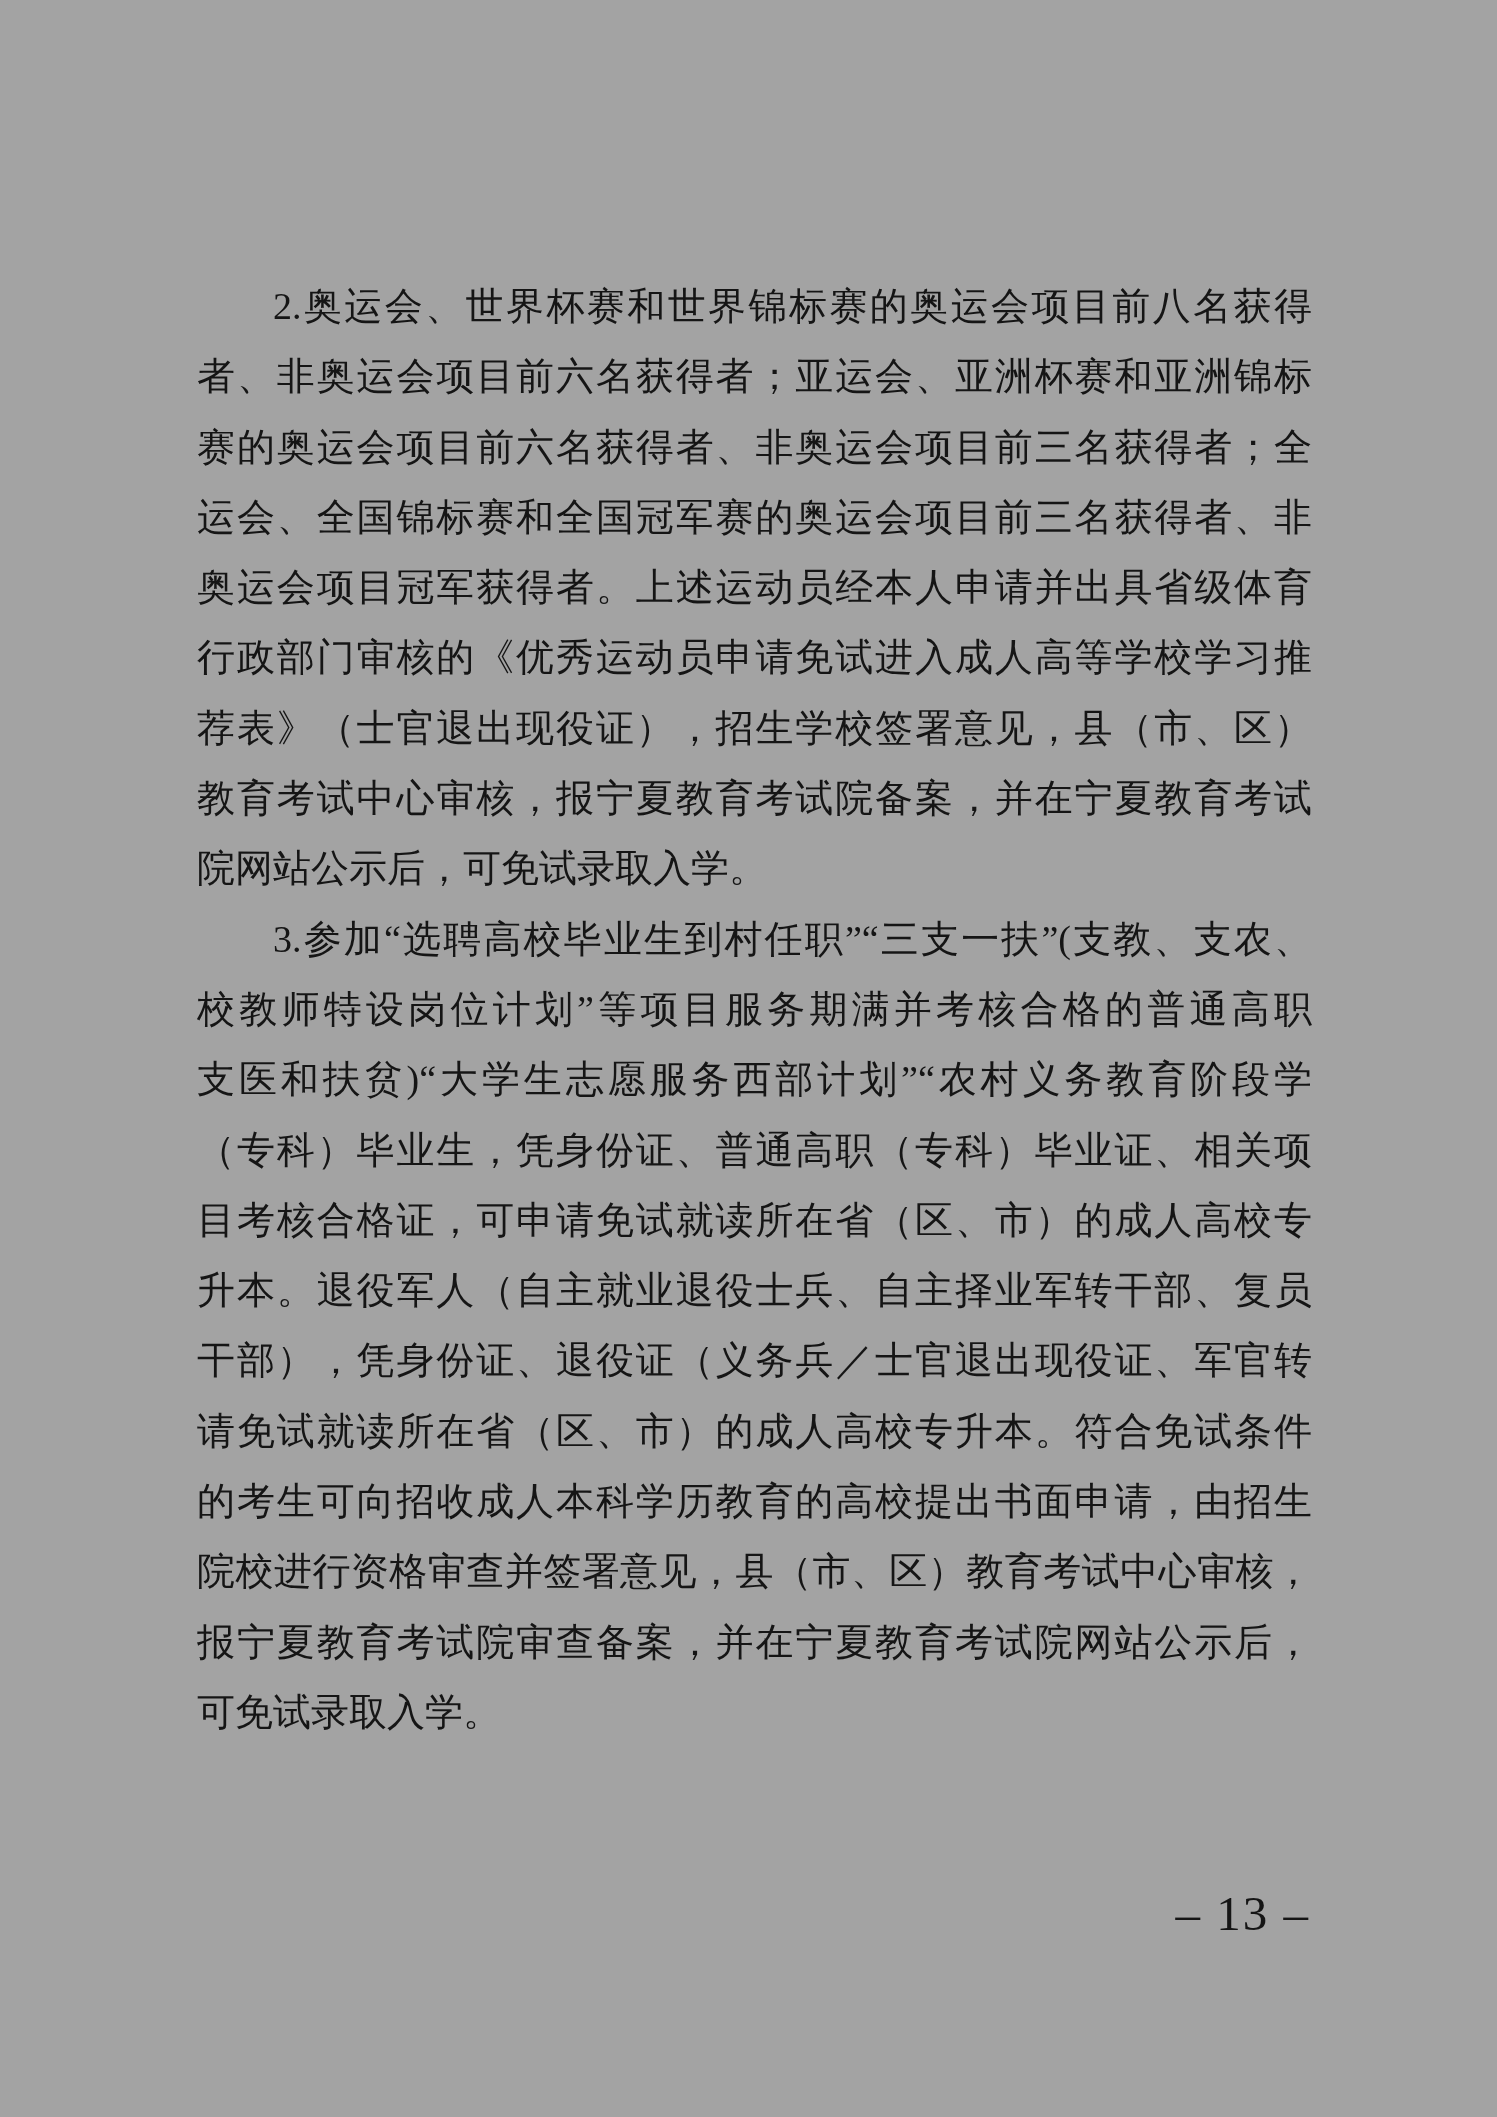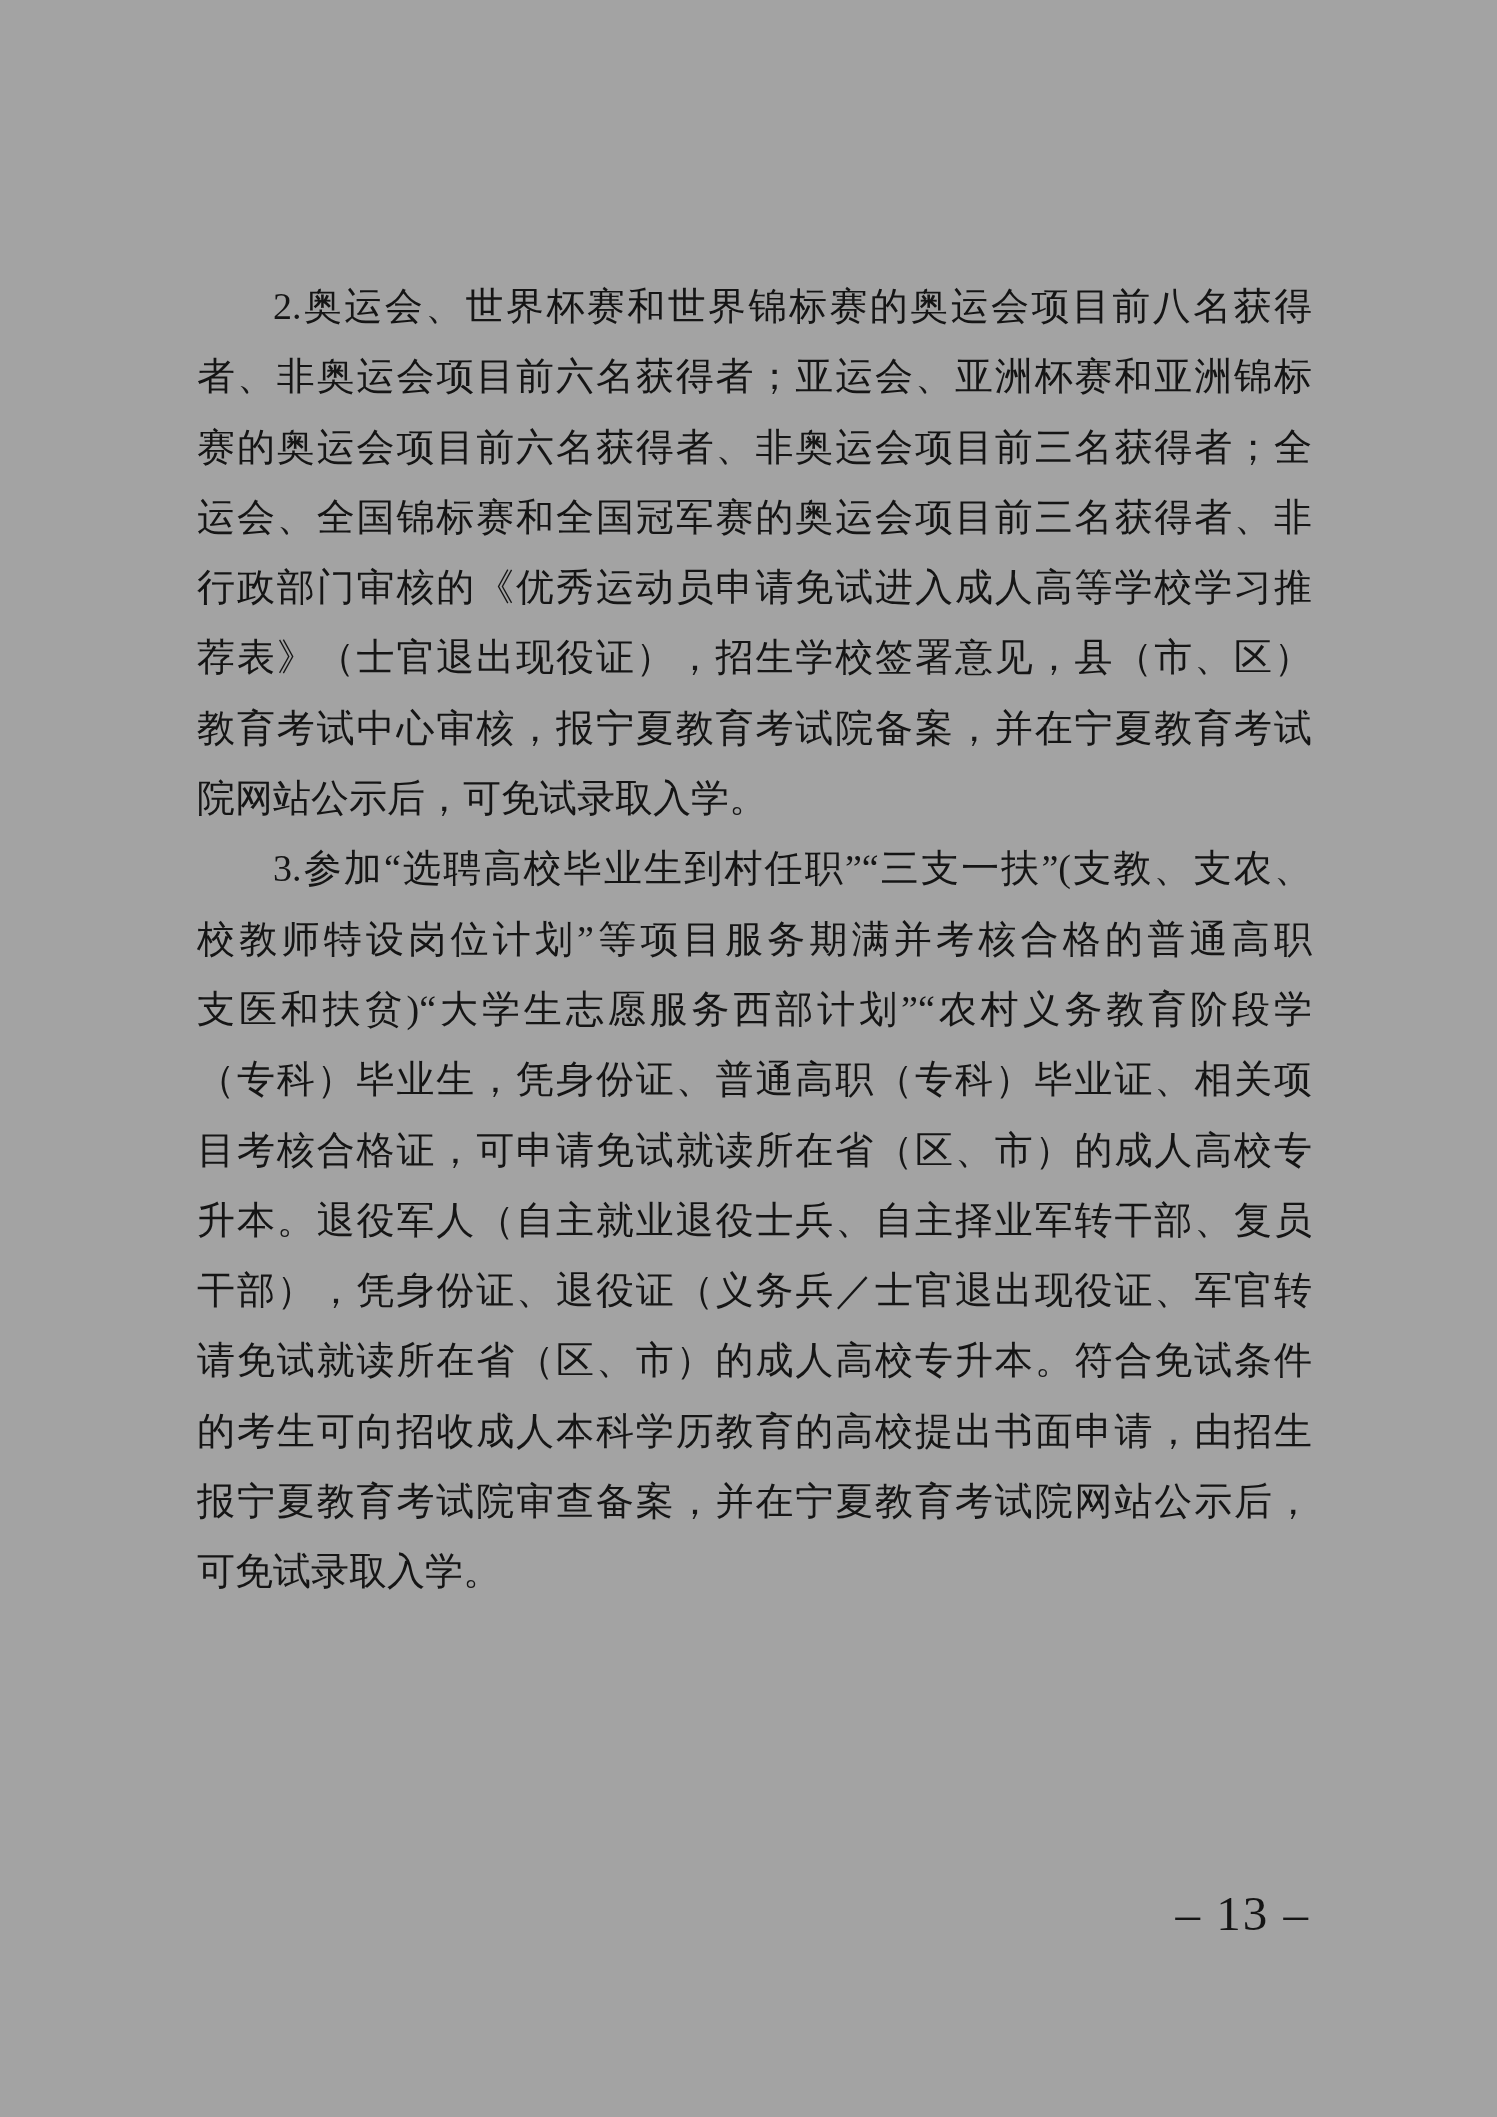--- a/index.html
+++ b/index.html
@@ -55,35 +55,37 @@
 </head>
 <body>
 
 <div class="page">
   <main class="content">
       <div class="paragraph">
         <div class="line first">2.奥运会、世界杯赛和世界锦标赛的奥运会项目前八名获得</div>
         <div class="line">者、非奥运会项目前六名获得者；亚运会、亚洲杯赛和亚洲锦标</div>
         <div class="line">赛的奥运会项目前六名获得者、非奥运会项目前三名获得者；全</div>
         <div class="line">运会、全国锦标赛和全国冠军赛的奥运会项目前三名获得者、非</div>
+        <div class="line">奥运会项目冠军获得者。上述运动员经本人申请并出具省级体育</div>
         <div class="line">行政部门审核的《优秀运动员申请免试进入成人高等学校学习推</div>
         <div class="line">荐表》（士官退出现役证），招生学校签署意见，县（市、区）</div>
         <div class="line">教育考试中心审核，报宁夏教育考试院备案，并在宁夏教育考试</div>
         <div class="line last">院网站公示后，可免试录取入学。</div>
       </div>
       <div class="paragraph">
         <div class="line first">3.参加“选聘高校毕业生到村任职”“三支一扶”(支教、支农、</div>
         <div class="line">校教师特设岗位计划”等项目服务期满并考核合格的普通高职</div>
         <div class="line">支医和扶贫)“大学生志愿服务西部计划”“农村义务教育阶段学</div>
         <div class="line">（专科）毕业生，凭身份证、普通高职（专科）毕业证、相关项</div>
         <div class="line">目考核合格证，可申请免试就读所在省（区、市）的成人高校专</div>
         <div class="line">升本。退役军人（自主就业退役士兵、自主择业军转干部、复员</div>
         <div class="line">干部），凭身份证、退役证（义务兵／士官退出现役证、军官转</div>
         <div class="line">请免试就读所在省（区、市）的成人高校专升本。符合免试条件</div>
         <div class="line">的考生可向招收成人本科学历教育的高校提出书面申请，由招生</div>
+        <div class="line">院校进行资格审查并签署意见，县（市、区）教育考试中心审核，</div>
         <div class="line">报宁夏教育考试院审查备案，并在宁夏教育考试院网站公示后，</div>
         <div class="line last">可免试录取入学。</div>
       </div>
     </main>
   <footer class="footer">
     <span>– 13 –</span>
   </footer>
 </div>
 
 </body></html>

